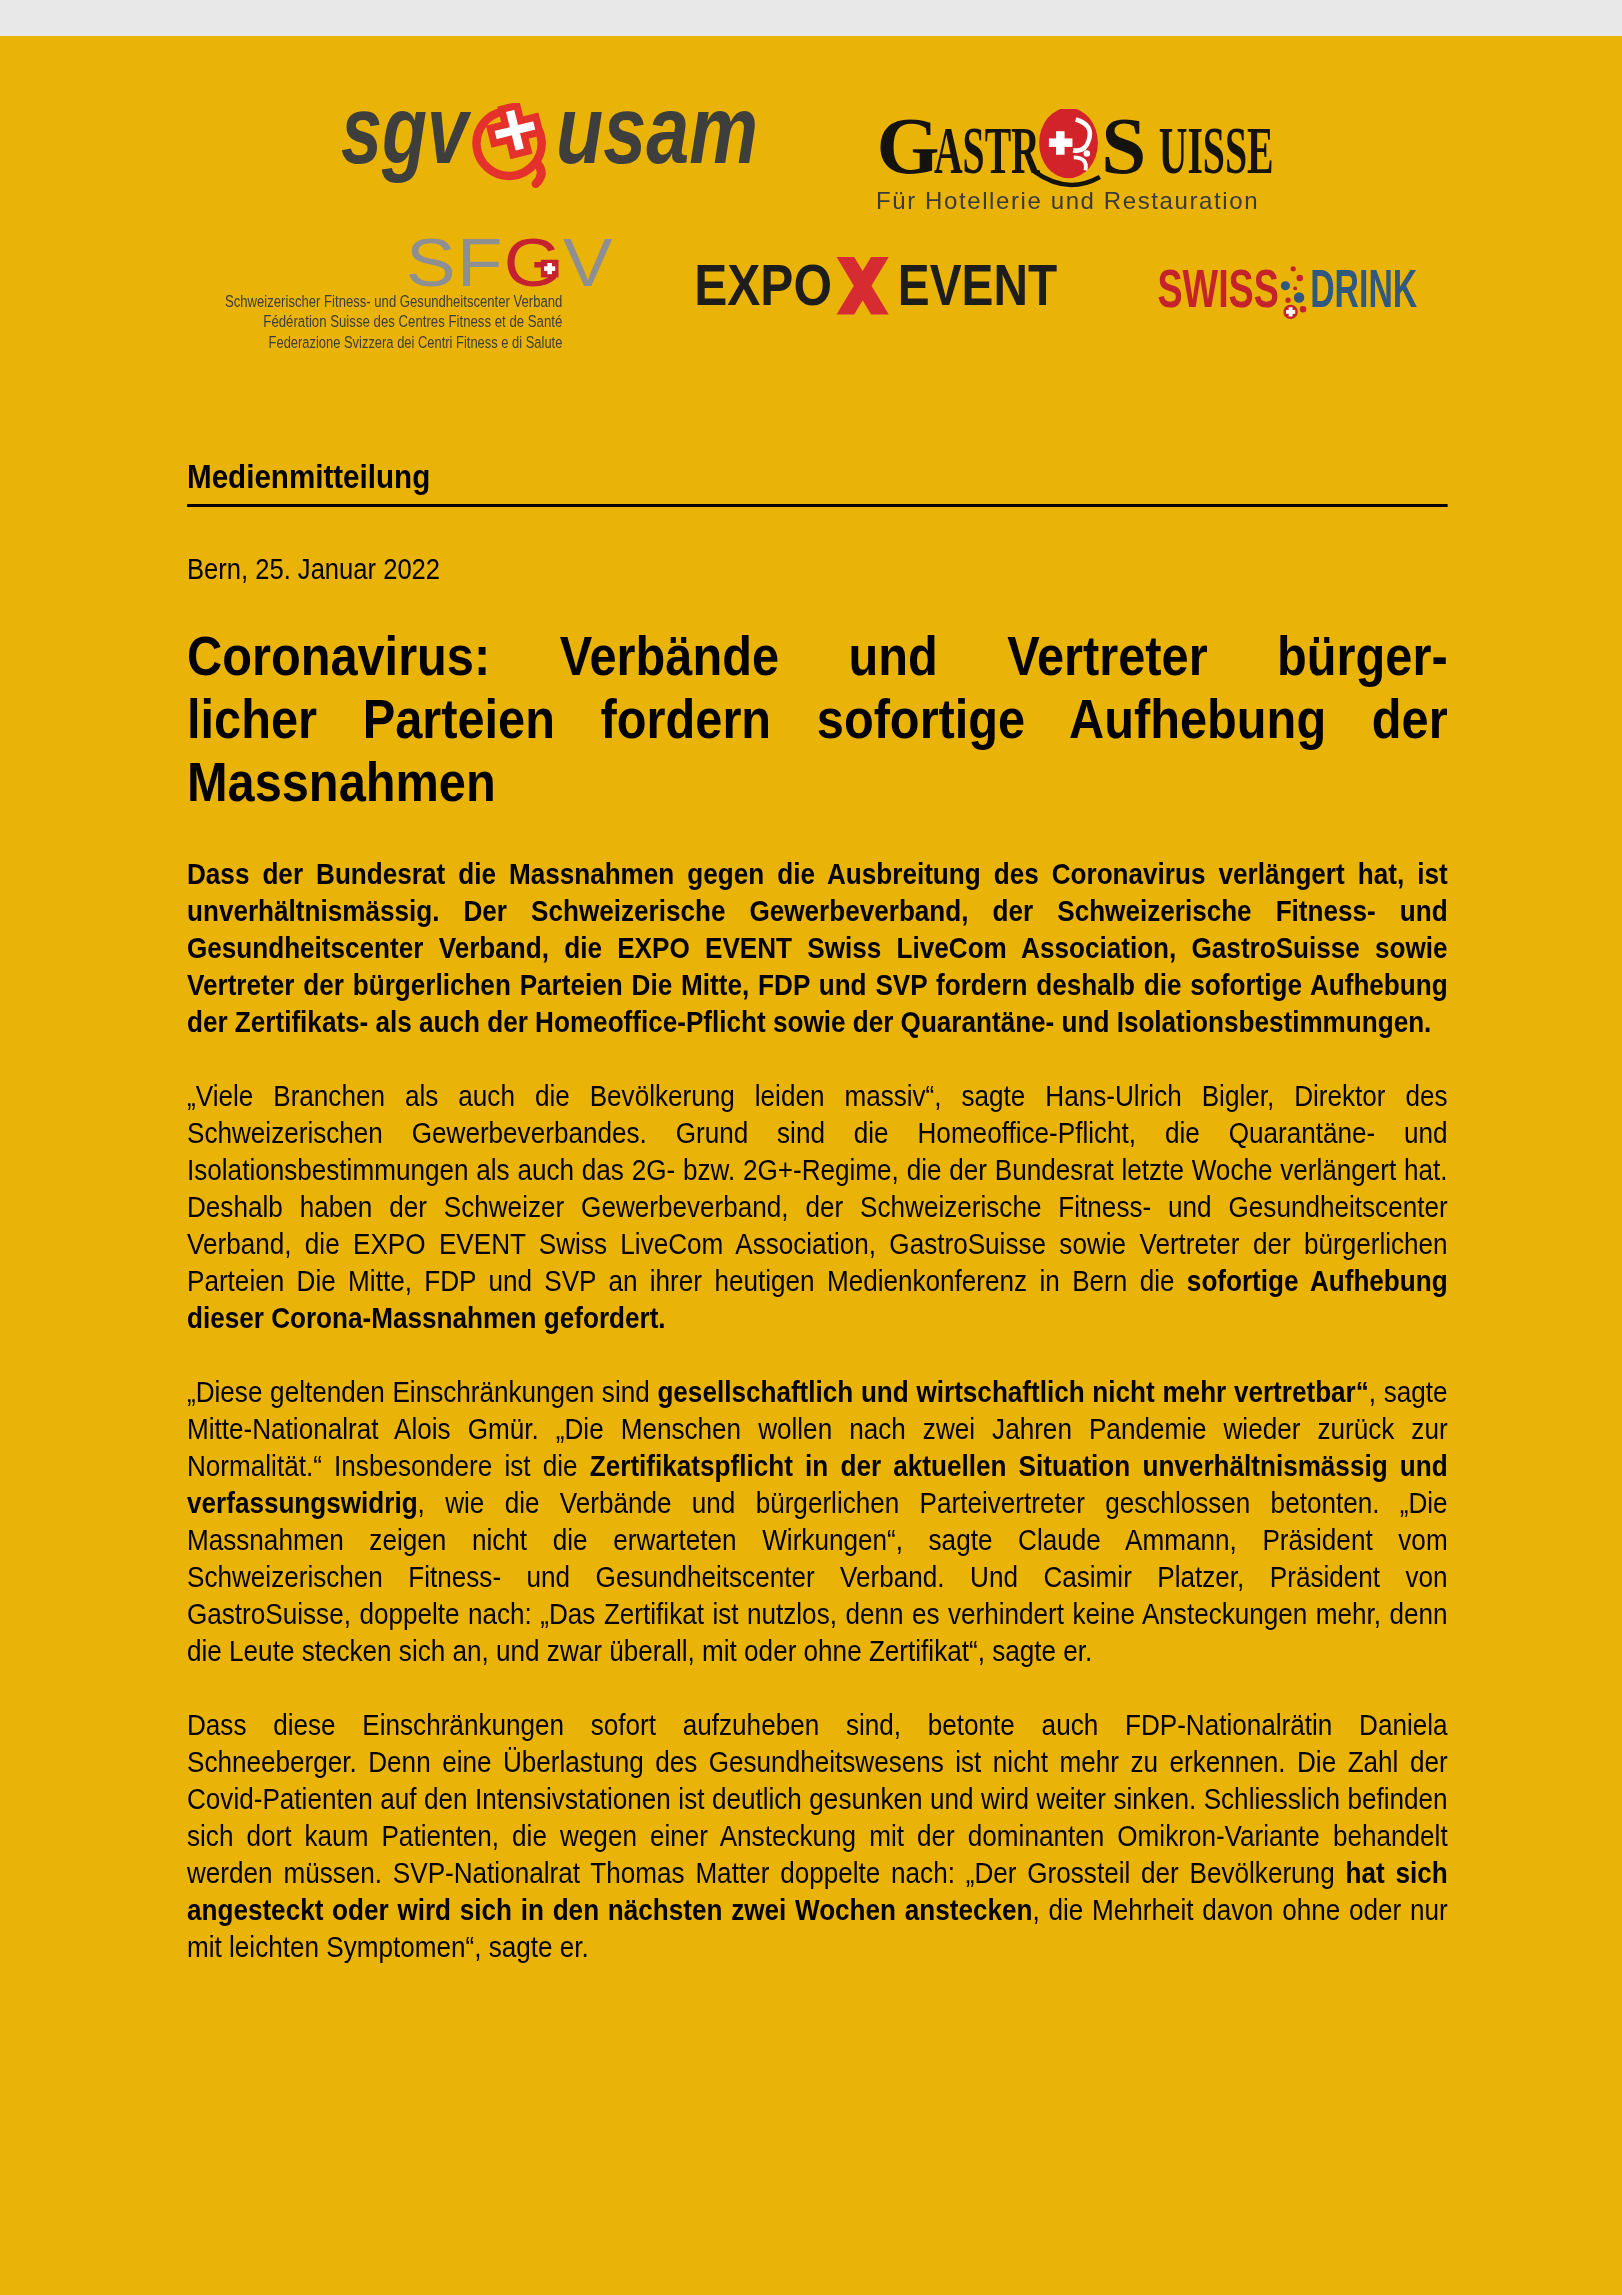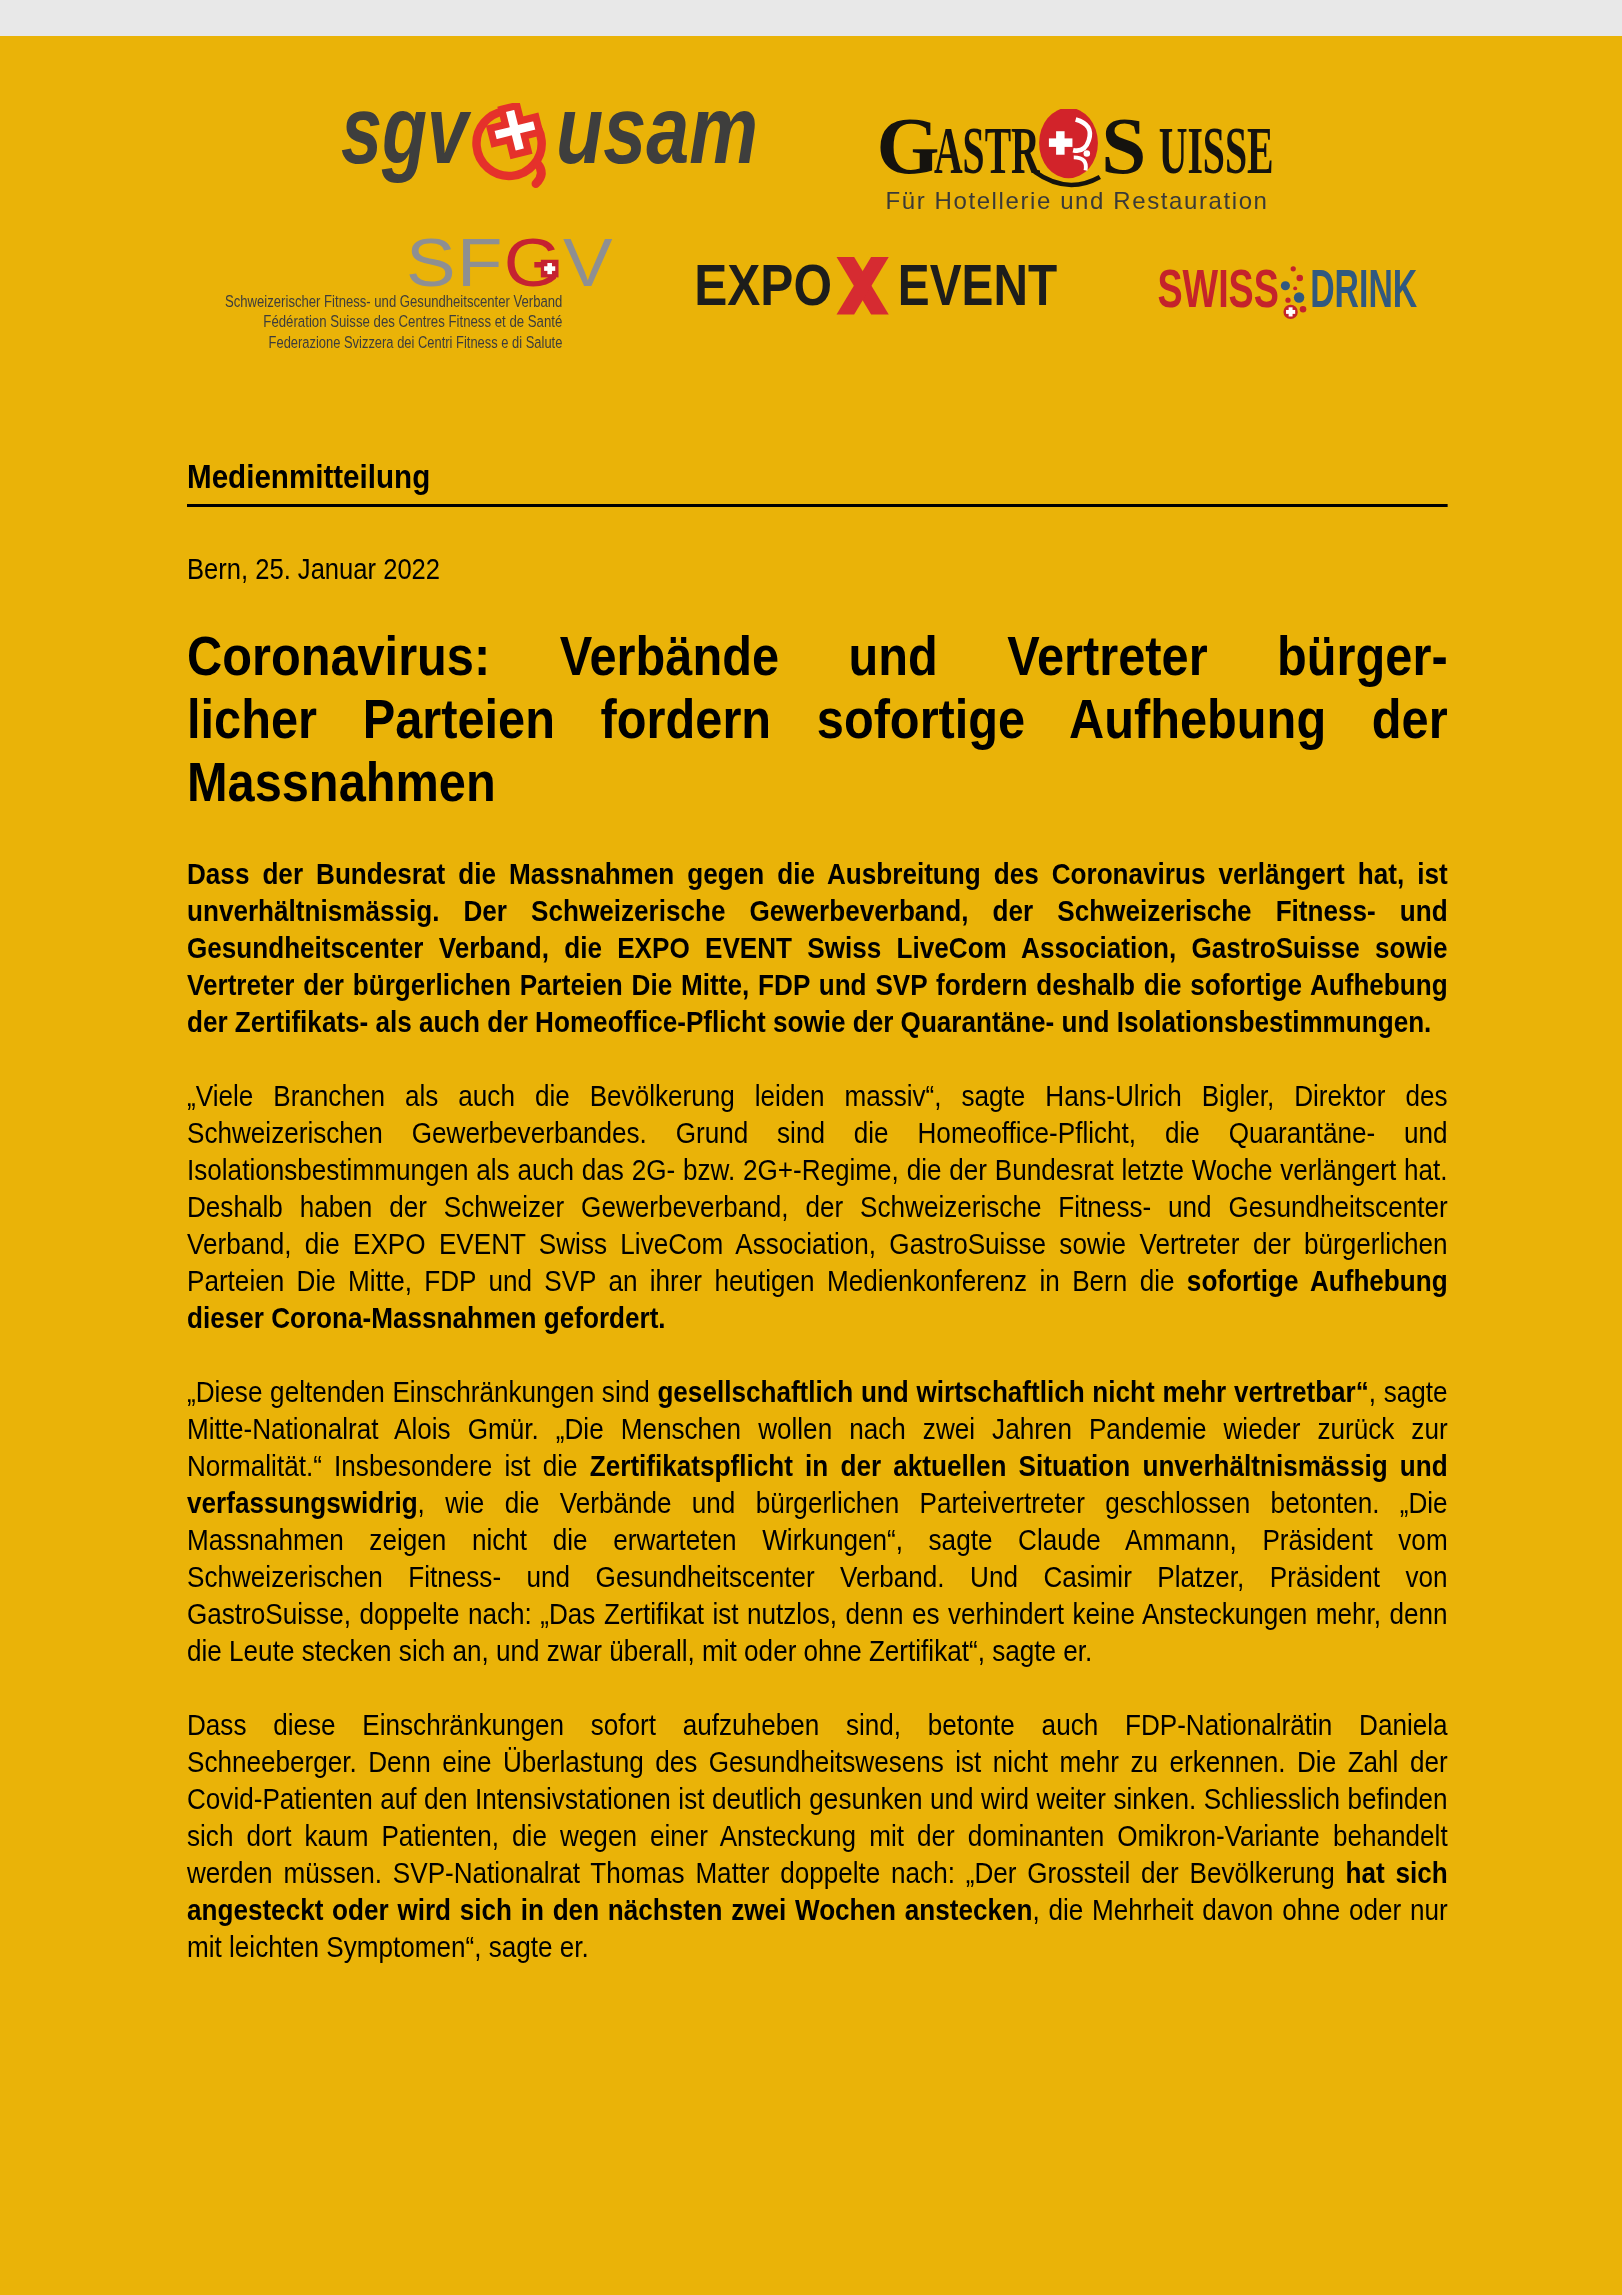--- a/index.html
+++ b/index.html
@@ -1,21 +1,21 @@
 <!DOCTYPE html>
 <html lang="de" style="font-size:10.5px"><head>
 <meta charset="utf-8">
 <style>
   html,body{margin:0;padding:0;background:#e8e8e8;}
   .page{position:relative;width:1622px;height:2295px;background:#eab308;overflow:hidden;
         font-family:"Liberation Sans",sans-serif;color:#000;margin-top:36px;}
   .logo{position:absolute;}
   svg text{font-family:"Liberation Sans",sans-serif;}
   svg text.serif{font-family:"Liberation Serif",serif;}
-  .tagline{position:absolute;left:876px;top:151px;width:402px;text-align:center;
+  .tagline{position:absolute;left:876px;top:151px;width:402px;text-align:left;
            font-size:24px;letter-spacing:1.6px;color:#3a3a38;}
   .doc{position:absolute;left:187px;top:422px;width:1260px;}
   .doc-inner{width:1449px;transform:scaleX(0.87);transform-origin:0 0;}
   .kicker{font-size:34px;line-height:37px;font-weight:bold;}
   .rule{margin-top:8.5px;height:3.9px;background:#000;}
   .dateline{margin-top:44px;font-size:29.4px;line-height:35px;}
   .headline{margin-top:38px;font-size:56px;line-height:63px;font-weight:bold;}
   .hl-line{text-align:left;}
   .hl-line.jl{text-align:justify;text-align-last:justify;}
   .para{margin-top:37px;font-size:30px;line-height:37px;text-align:justify;}

